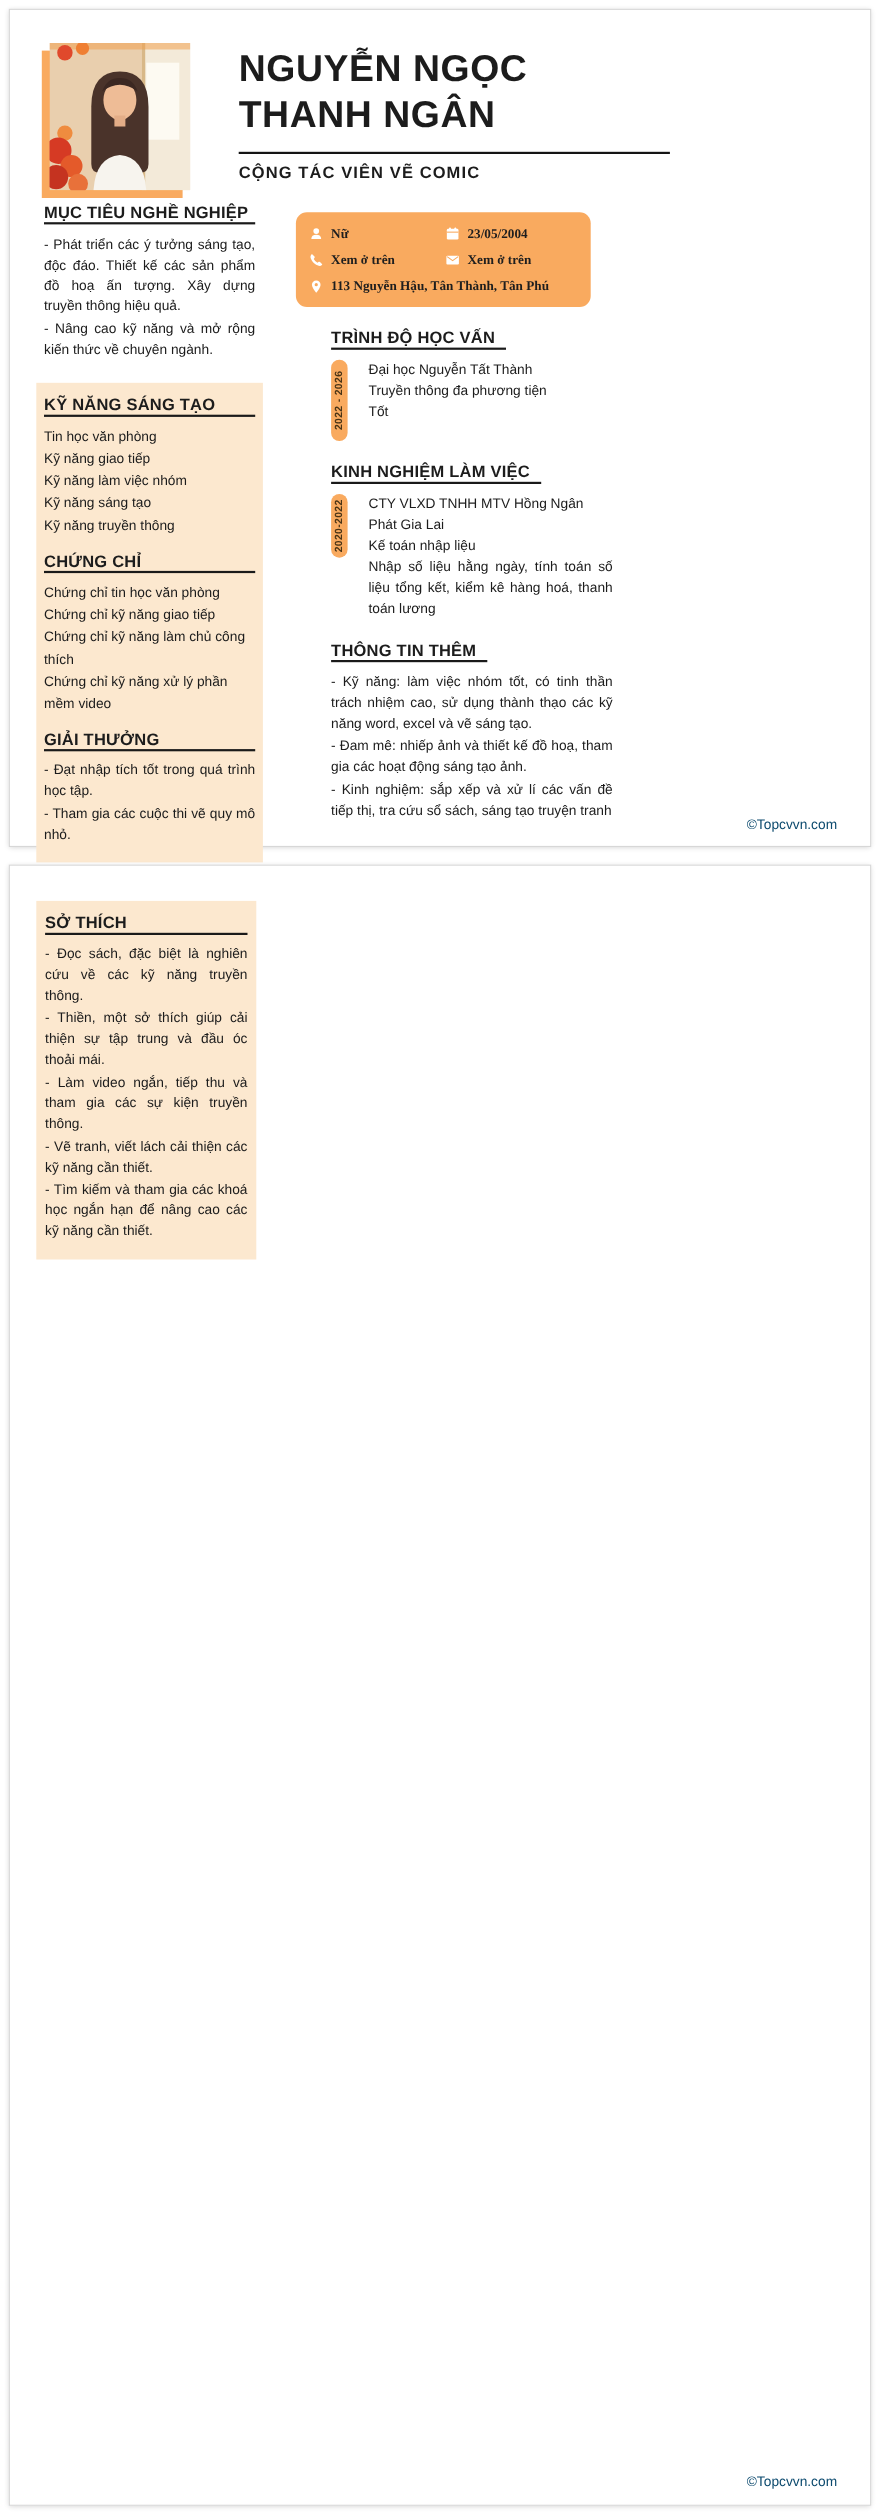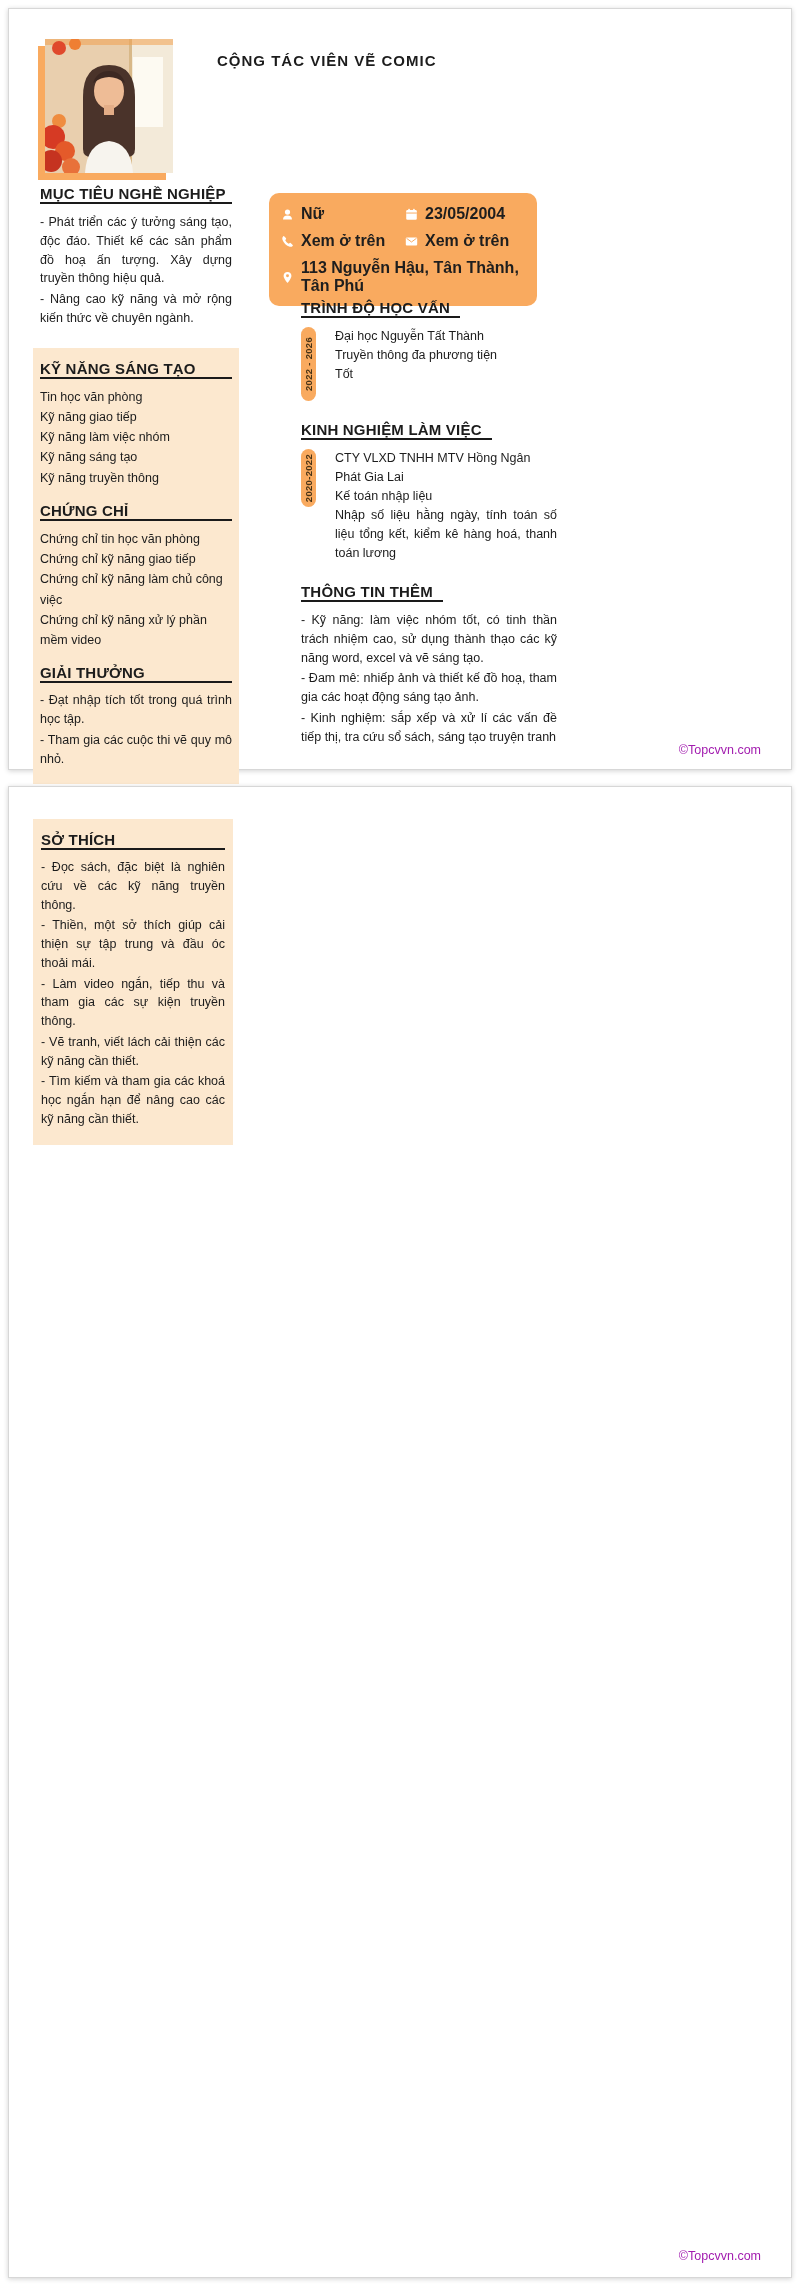--- a/index.html
+++ b/index.html
@@ -42,21 +42,21 @@
   .para{margin:0 0 2px;font-size:12.5px;line-height:1.5;text-align:justify;}
   .peach{background:var(--peach);margin-top:20px;padding:12px 7px 14px;}
   .peach .h{margin-bottom:8px;}
   .peach .h.gap{margin-top:14px;}
   .list div{font-size:12.5px;line-height:1.62;}
 
   
   .contact-box{position:absolute;left:260px;top:184px;width:268px;
     background:var(--accent);border-radius:10px;padding:12px 12px 11px;
     display:grid;grid-template-columns:118px 1fr;row-gap:9px;column-gap:6px;}
-  .c-cell{display:flex;align-items:center;gap:7px;font-size:16px;font-weight:bold;color:#1e1e1e;}
+  .c-cell{display:flex;align-items:center;gap:7px;font-size:12px;font-weight:bold;color:#1e1e1e;font-family:Liberation Serif, serif;}
   .c-cell.full{grid-column:1 / -1;}
   .c-icon{width:13px;height:13px;flex:none;display:inline-flex;}
   .c-icon svg{width:13px;height:13px;display:block;}
 
   
   .right-col{position:absolute;left:292px;top:290px;width:256px;}
   .right-col section{margin-bottom:20px;}
   .timeline{display:flex;gap:19px;align-items:flex-start;}
   .badge{flex:none;width:15px;border-radius:8px;background:var(--accent);
          display:flex;align-items:center;justify-content:center;}
@@ -65,21 +65,21 @@
   .badge.edu{height:74px;}
   .badge.exp{height:58px;}
   .lines div{font-size:12.5px;line-height:1.52;}
   .lines .wrap{text-align:justify;}
 
   
   .hobbies{position:absolute;left:24px;top:12px;width:200px;
            background:var(--peach);padding:12px 8px 14px;}
   .hobbies .h{margin-bottom:8px;}
 
-  .footer{position:absolute;right:30px;bottom:12px;font-size:12.5px;color:#a21caf;}
+  .footer{position:absolute;right:30px;bottom:12px;font-size:12.5px;color:#0c4a6e;}
   .page2 .footer{bottom:14px;}
 </style>
 </head>
 <body>
 
 <div class="page page1">
 
   <div class="header">
     <div class="photo-wrap">
       <svg class="photo" viewBox="0 0 128 134" preserveAspectRatio="none">
@@ -96,20 +96,24 @@
         <circle cx="6" cy="122" r="11" fill="#c53320"></circle>
         <circle cx="26" cy="128" r="9" fill="#e8713a"></circle>
         <path d="M38 58 Q38 26 64 26 Q90 26 90 58 L90 110 Q90 118 82 118 L46 118 Q38 118 38 110 Z" fill="#4a332a"></path>
         <ellipse cx="64" cy="52" rx="15" ry="18" fill="#eebc96"></ellipse>
         <path d="M48 44 Q52 32 64 32 Q76 32 80 44 Q72 38 64 38 Q56 38 48 44 Z" fill="#3c2822"></path>
         <rect x="59" y="66" width="10" height="10" fill="#e3ad87"></rect>
         <path d="M40 134 Q42 104 64 102 Q86 104 88 134 Z" fill="#f7f4ee"></path>
       </svg>
     </div>
     <div class="name-block">
+      <div class="name">
+        <div>NGUYỄN NGỌC</div>
+        <div>THANH NGÂN</div>
+      </div>
       <div class="subtitle">CỘNG TÁC VIÊN VẼ COMIC</div>
     </div>
   </div>
 
   <div class="left-col">
     <section class="objective">
       <h2 class="h">MỤC TIÊU NGHỀ NGHIỆP</h2>
       <p class="para">- Phát triển các ý tưởng sáng tạo, độc đáo. Thiết kế các sản phẩm đồ hoạ ấn tượng. Xây dựng truyền thông hiệu quả.</p>
       <p class="para">- Nâng cao kỹ năng và mở rộng kiến thức về chuyên ngành.</p>
     </section>
@@ -121,21 +125,21 @@
         <div>Kỹ năng giao tiếp</div>
         <div>Kỹ năng làm việc nhóm</div>
         <div>Kỹ năng sáng tạo</div>
         <div>Kỹ năng truyền thông</div>
       </div>
 
       <h2 class="h gap">CHỨNG CHỈ</h2>
       <div class="list">
         <div>Chứng chỉ tin học văn phòng</div>
         <div>Chứng chỉ kỹ năng giao tiếp</div>
-        <div>Chứng chỉ kỹ năng làm chủ công việc</div>
+        <div>Chứng chỉ kỹ năng làm chủ công thích</div>
         <div>Chứng chỉ kỹ năng xử lý phần mềm video</div>
       </div>
 
       <h2 class="h gap">GIẢI THƯỞNG</h2>
       <p class="para">- Đạt nhập tích tốt trong quá trình học tập.</p>
       <p class="para">- Tham gia các cuộc thi vẽ quy mô nhỏ.</p>
     </div>
   </div>
 
   <div class="contact-box">

